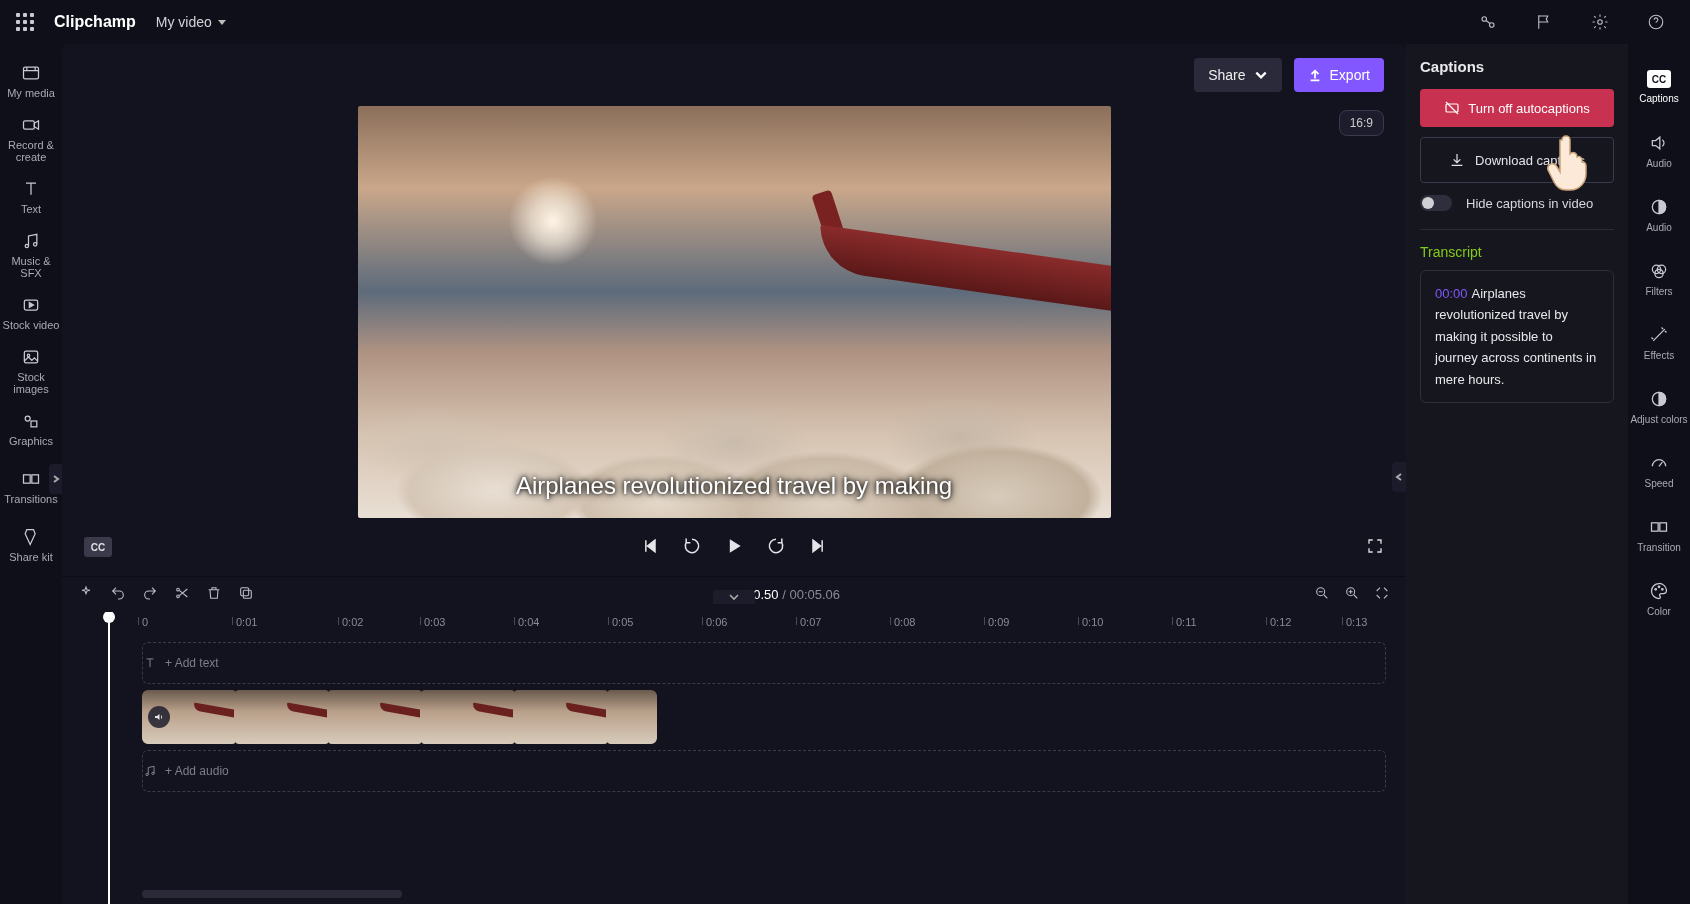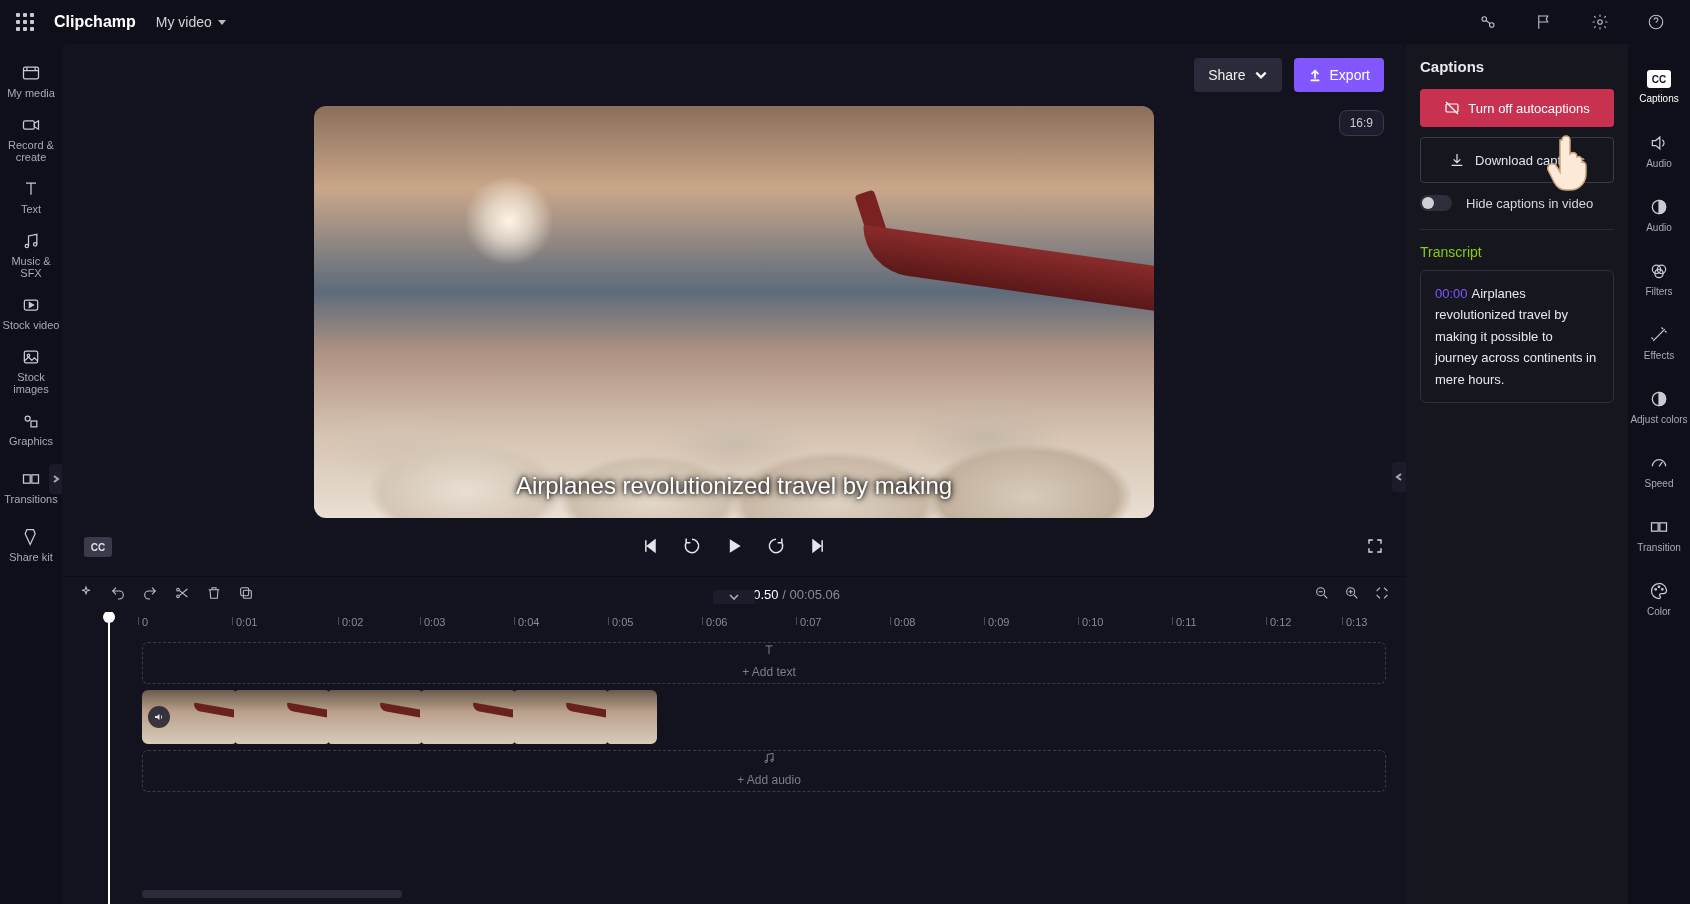--- a/index.html
+++ b/index.html
@@ -42,21 +42,21 @@
   
   .center{flex:1;display:flex;flex-direction:column;background:#13131f;position:relative;border-radius:6px 6px 0 0;margin-top:0;}
   .center-top{display:flex;justify-content:flex-end;align-items:center;height:62px;padding:0 22px;gap:12px;}
   .btn{height:34px;border-radius:4px;display:flex;align-items:center;gap:8px;padding:0 14px;font-size:14px;cursor:pointer;border:none;}
   .btn-share{background:#2a2a3a;color:#eee;}
   .btn-export{background:#8257ff;color:#fff;}
   .btn-export svg,.btn-share svg{width:14px;height:14px;stroke:#fff;fill:none;stroke-width:2;}
 
   .preview-wrap{display:flex;flex-direction:column;align-items:center;position:relative;}
   .aspect-badge{position:absolute;right:22px;top:4px;background:rgba(30,30,45,.9);border:1px solid #3a3a4a;border-radius:8px;padding:5px 10px;font-size:12px;color:#ccc;}
-  .preview{width:840px;height:412px;background:linear-gradient(180deg,#8b6f5a 0%,#caa78a 20%,#5d6b7b 45%,#b09382 60%,#d7c4b2 80%,#e9dfd4 100%);position:relative;overflow:hidden;border-radius:12px;}
+  .preview{width:753px;height:412px;background:linear-gradient(180deg,#8b6f5a 0%,#caa78a 20%,#5d6b7b 45%,#b09382 60%,#d7c4b2 80%,#e9dfd4 100%);position:relative;overflow:hidden;border-radius:2px;}
   .sun{position:absolute;left:150px;top:70px;width:90px;height:90px;background:radial-gradient(circle,#fff5e6 0%,rgba(255,245,230,.6)35%,transparent 70%);}
   .wing{position:absolute;right:0;top:100px;width:300px;height:150px;}
   .wing-body{position:absolute;right:-10px;top:40px;width:300px;height:45px;background:linear-gradient(180deg,#8a2b2b,#5a1818);transform:skewY(10deg) rotate(-2deg);border-radius:4px 0 0 50px;}
   .winglet{position:absolute;right:270px;top:-15px;width:20px;height:65px;background:#7a2222;transform:rotate(-18deg);border-radius:4px 4px 0 0;}
   .clouds{position:absolute;left:0;right:0;bottom:0;height:180px;background:
     radial-gradient(ellipse 140px 70px at 18% 85%,#e8ded2 0%,#d5c6b6 60%,transparent 70%),
     radial-gradient(ellipse 130px 65px at 40% 90%,#e5d9ca 0%,#cfbfad 60%,transparent 70%),
     radial-gradient(ellipse 150px 75px at 62% 92%,#ded1c2 0%,#c9b8a5 60%,transparent 70%),
     radial-gradient(ellipse 150px 75px at 85% 88%,#d8cbbb 0%,#c2b19d 60%,transparent 70%),
     radial-gradient(ellipse 110px 55px at 10% 60%,#d2c3b2 0%,transparent 70%),
@@ -79,21 +79,21 @@
   .tl-time .cur{color:#fff;font-weight:500;}
   .tl-time .tot{color:#8a8a96;}
   .tl-zoom{display:flex;gap:14px;}
   
   .timeline{flex:1;position:relative;background:#13131f;padding-left:80px;padding-right:20px;overflow:hidden;}
   .ruler{height:24px;position:relative;border-bottom:1px solid transparent;}
   .ruler-tick{position:absolute;top:4px;font-size:11px;color:#8a8a96;}
   .ruler-tick::before{content:"";position:absolute;left:-4px;top:1px;width:1px;height:8px;background:#4a4a56;}
   .playhead{position:absolute;top:0;bottom:0;width:2px;background:#fff;z-index:5;}
   .playhead::before{content:"";position:absolute;top:-1px;left:-5px;width:12px;height:12px;background:#fff;border-radius:50%;}
-  .track{height:42px;margin-top:6px;border:1px dashed #3a3a4a;border-radius:6px;display:flex;align-items:center;padding-left:10px;gap:8px;color:#7e7e8a;font-size:12px;flex-direction:column;}
+  .track{height:42px;margin-top:6px;border:1px dashed #3a3a4a;border-radius:6px;display:flex;align-items:center;gap:8px;color:#7e7e8a;font-size:12px;}
   .track svg{width:14px;height:14px;stroke:#8a8a96;fill:none;stroke-width:1.6;}
   .clip-track{height:54px;margin-top:6px;display:flex;gap:0;}
   .clip-thumb{width:94px;height:54px;border-radius:4px;background:linear-gradient(180deg,#6a5a4d 0%, #b9a08a 40%, #d8cbbb 100%);position:relative;margin-right:-1px;}
   .clip-thumb:first-child{border-top-left-radius:6px;border-bottom-left-radius:6px;}
   .clip-thumb:last-child{border-top-right-radius:6px;border-bottom-right-radius:6px;width:50px;}
   .clip-thumb .mini-wing{position:absolute;right:2px;top:16px;width:40px;height:8px;background:#6b2020;transform:skewY(10deg);border-radius:2px 0 0 8px;}
   .clip-audio-icon{position:absolute;left:6px;top:50%;transform:translateY(-50%);width:22px;height:22px;background:rgba(30,30,45,.85);border-radius:50%;display:flex;align-items:center;justify-content:center;}
   .clip-audio-icon svg{width:12px;height:12px;fill:#e5e5ea;}
   .hscroll{position:absolute;left:80px;bottom:6px;height:8px;width:260px;background:#2a2a38;border-radius:4px;}
 

